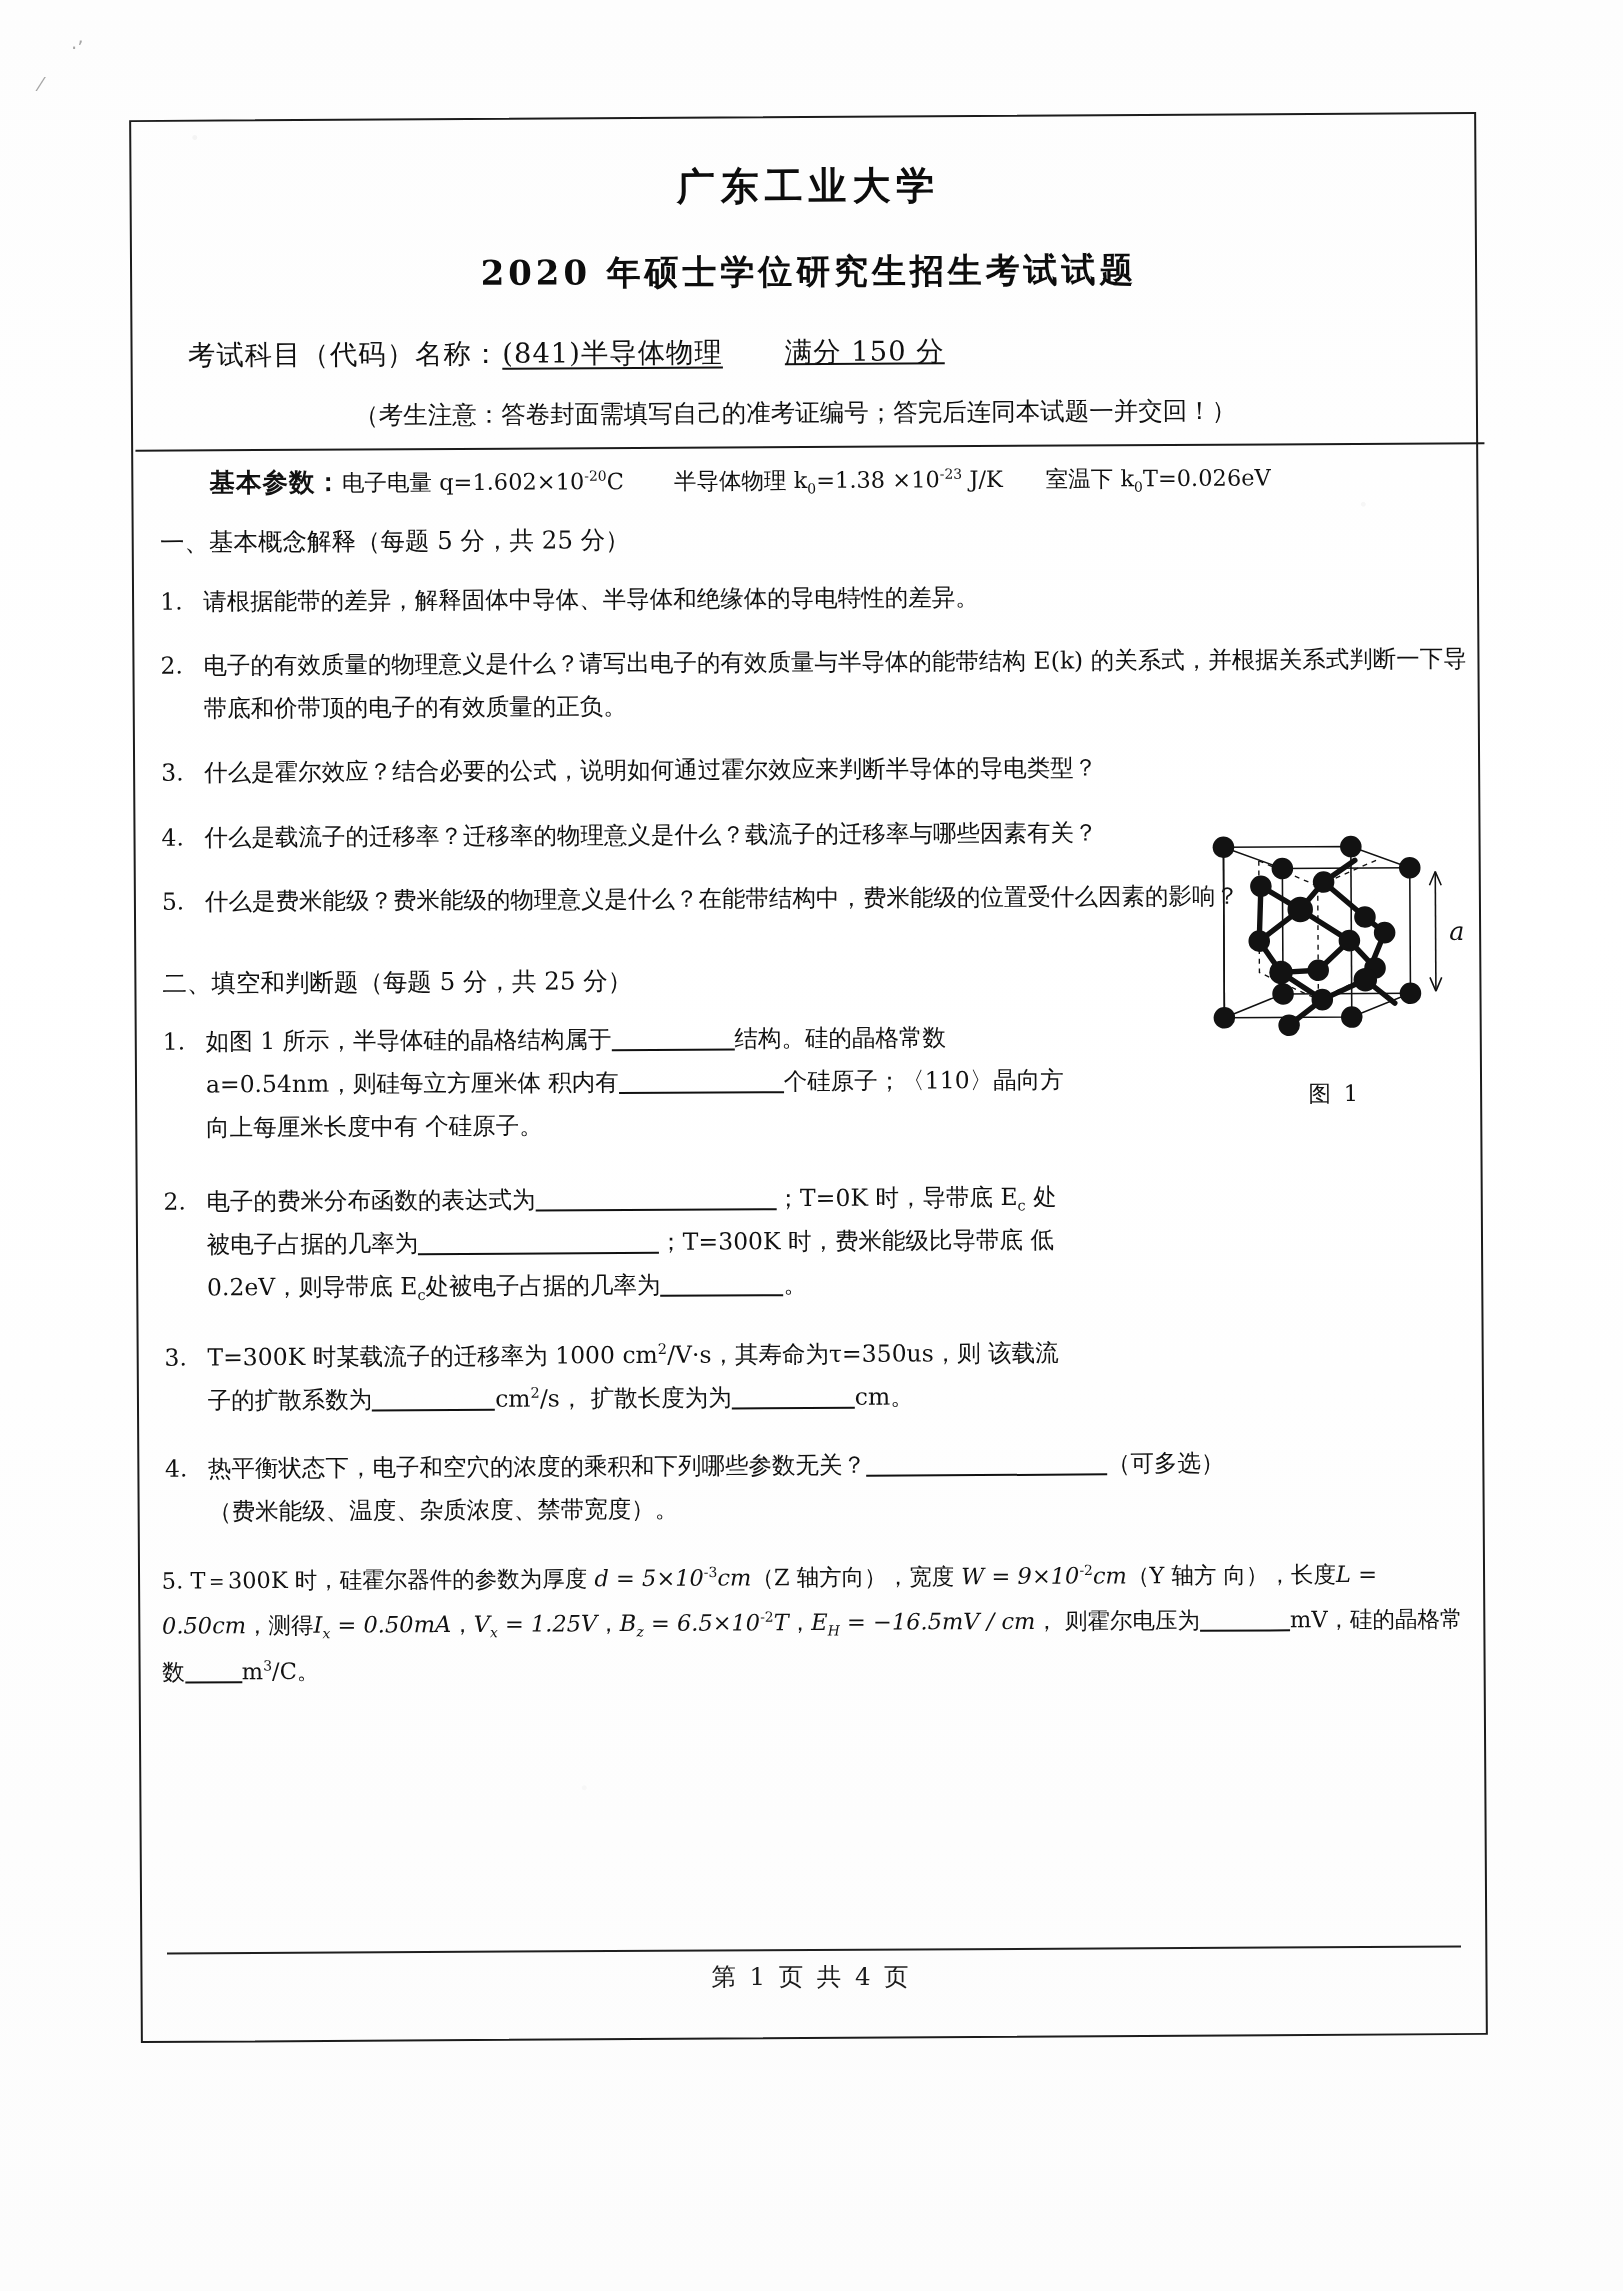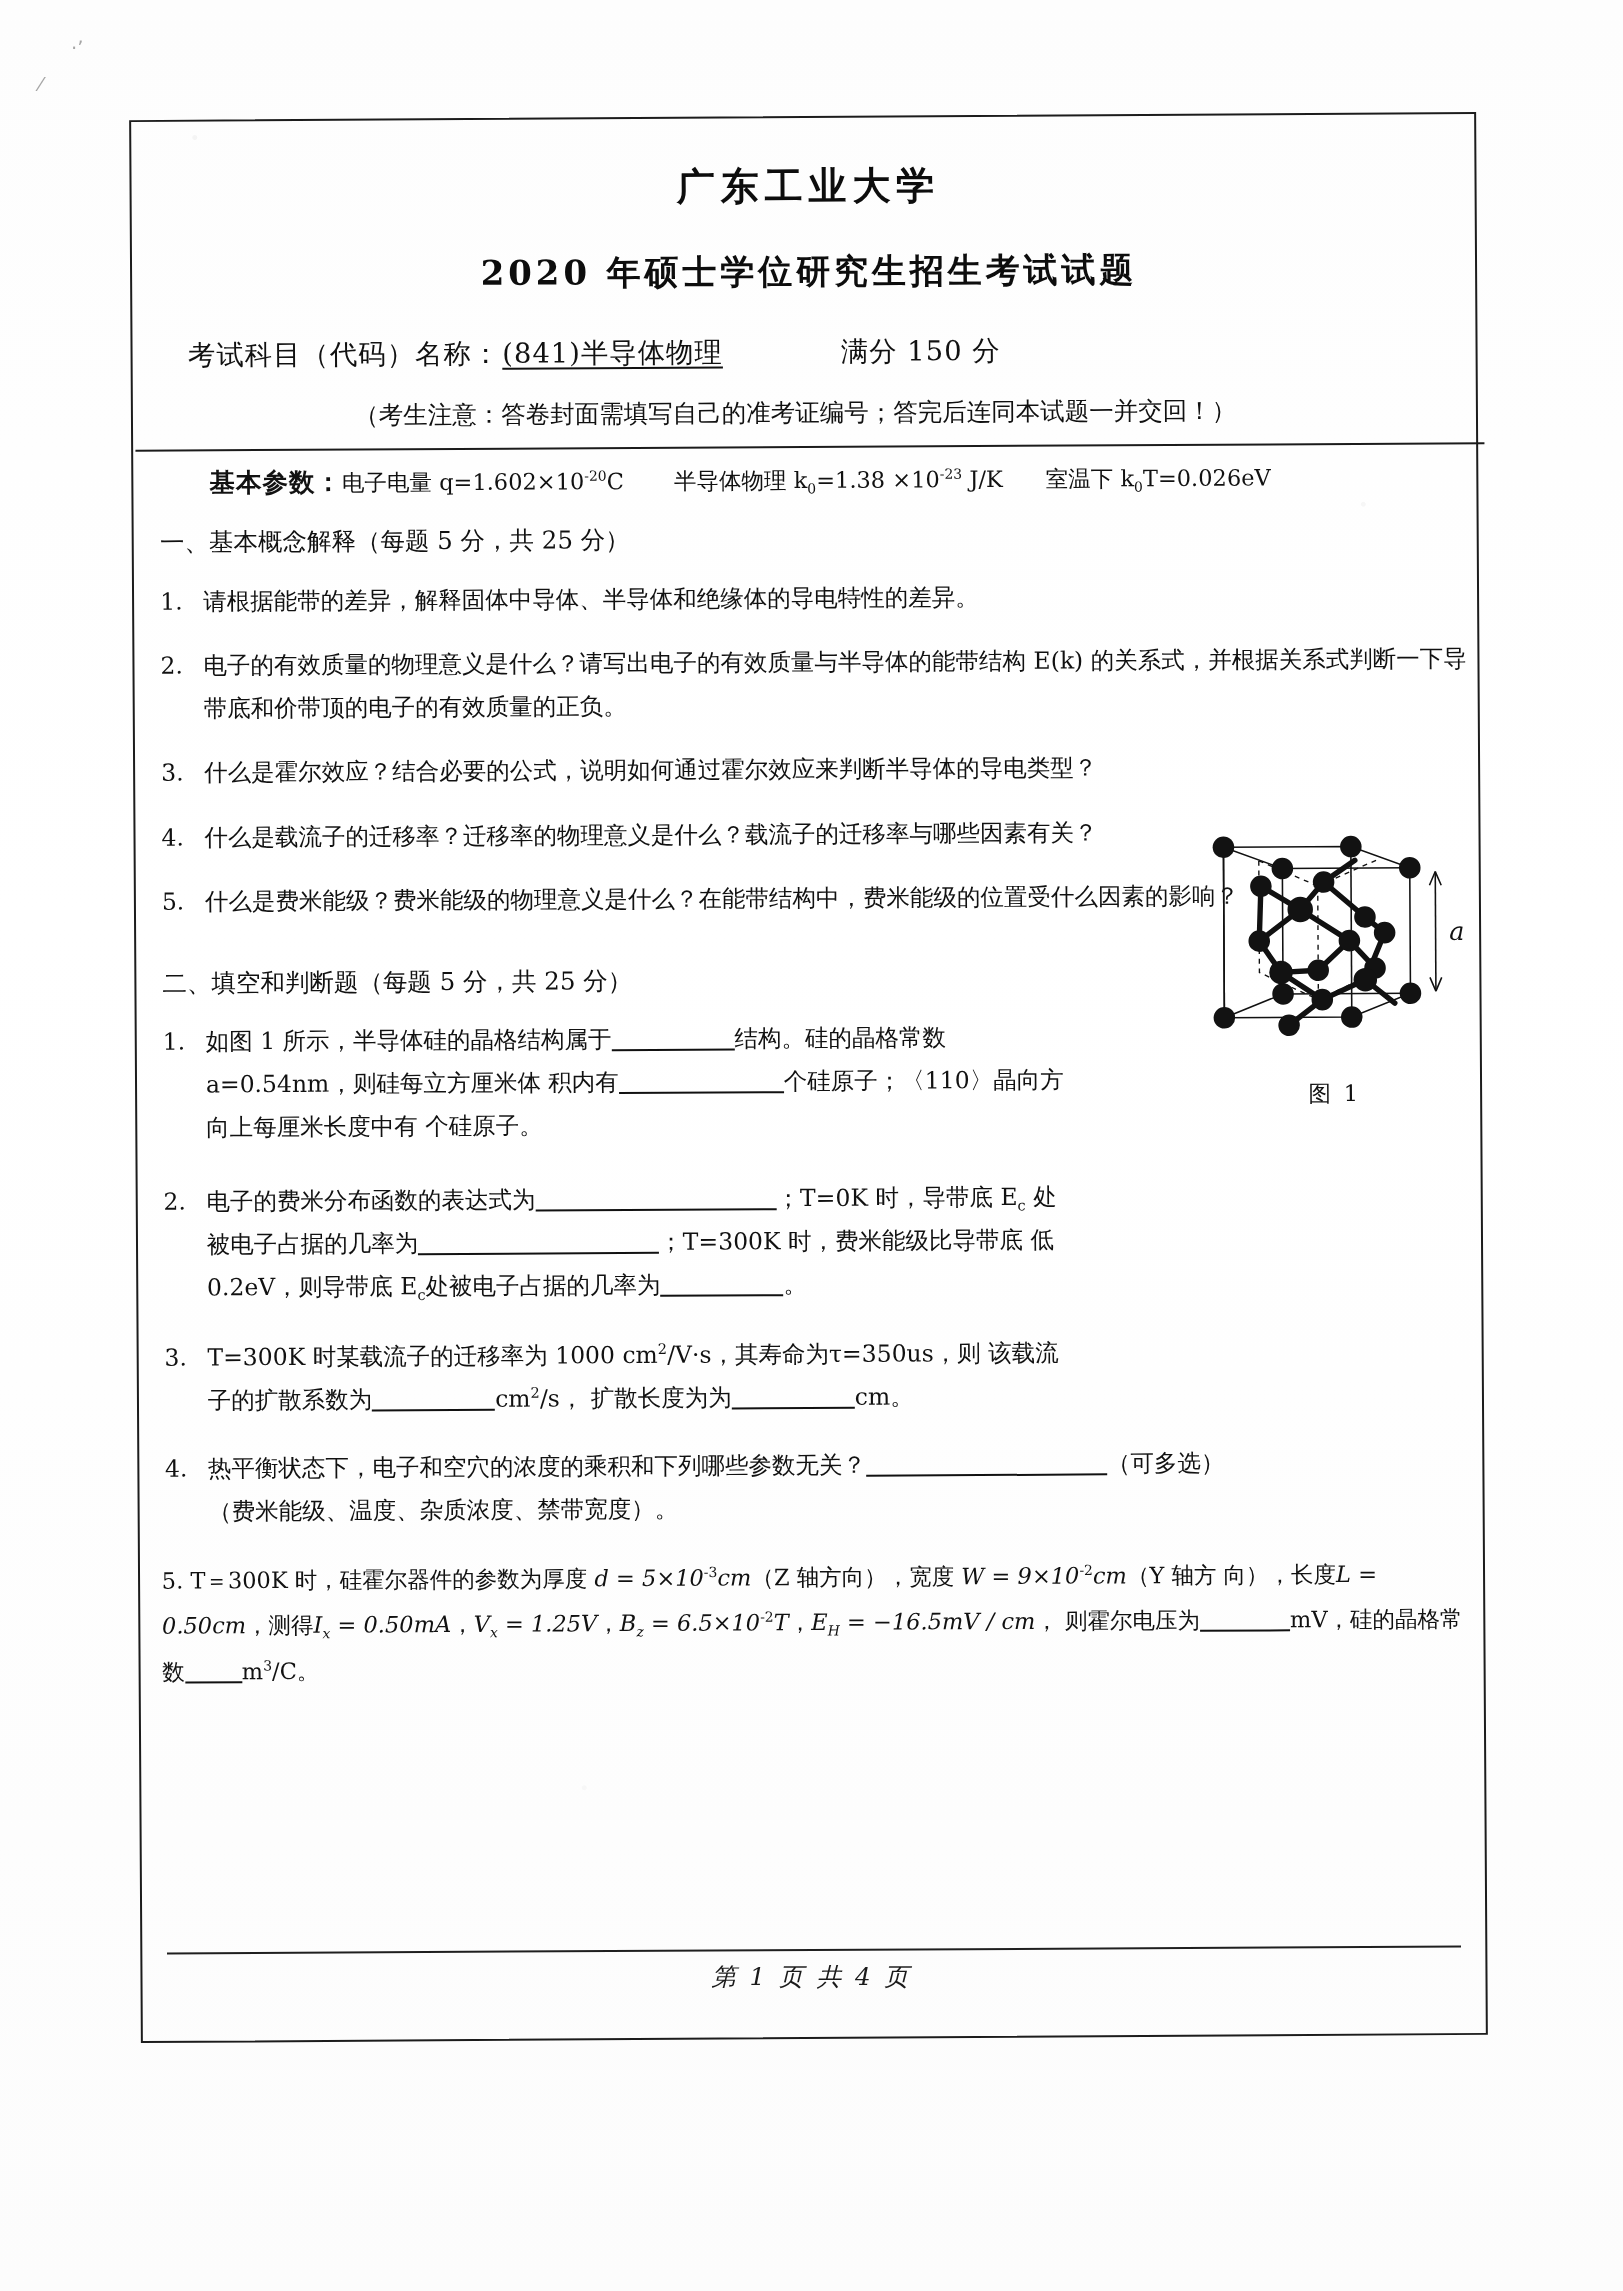--- a/index.html
+++ b/index.html
@@ -59,21 +59,21 @@
     font-family:"DejaVu Serif","Liberation Serif",serif;
     font-size:27.4px;
     letter-spacing:1px;
     white-space:nowrap;
   }
   .subject-value{
     text-decoration:underline;
     text-underline-offset:4.9px;
     padding:0 2px;
   }
-  .full-marks{ margin-left:116px; }
+  .full-marks{ margin-left:60px;text-decoration:underline; }
   .notice-line{
     margin-top:25.5px;
     text-align:center;
     font-family:"DejaVu Serif","Liberation Serif",serif;
     font-size:24.5px;
     letter-spacing:0px;
     padding-right:29px;
   }
   .hr-main{
     margin-top:17.6px;
@@ -132,21 +132,20 @@
   }
   .footer{
     position:absolute;
     left:0;right:0;
     top:1960px;
     text-align:center;
     font-family:"DejaVu Serif","Liberation Serif",serif;
     font-size:24.5px;
     letter-spacing:2.9px;
     color:#1a1a1a;
-    font-style:italic;
   }
   .footer-rule{
     position:absolute;left:167px;top:1949px;width:1294px;height:2px;
     background:#1f1f1f;transform:rotate(-0.3deg);
   }
   .sec5{ font-size:22.5px; line-height:2.0; padding-left:2px; }
   .diag-line{stroke:#111;stroke-width:1.6;fill:none;}
   .diag-bond{stroke:#111;stroke-width:5.5;fill:none;stroke-linecap:round;}
   .diag-dash{stroke:#111;stroke-width:1.4;fill:none;stroke-dasharray:5 5;}
   .atom{fill:#121212;}

